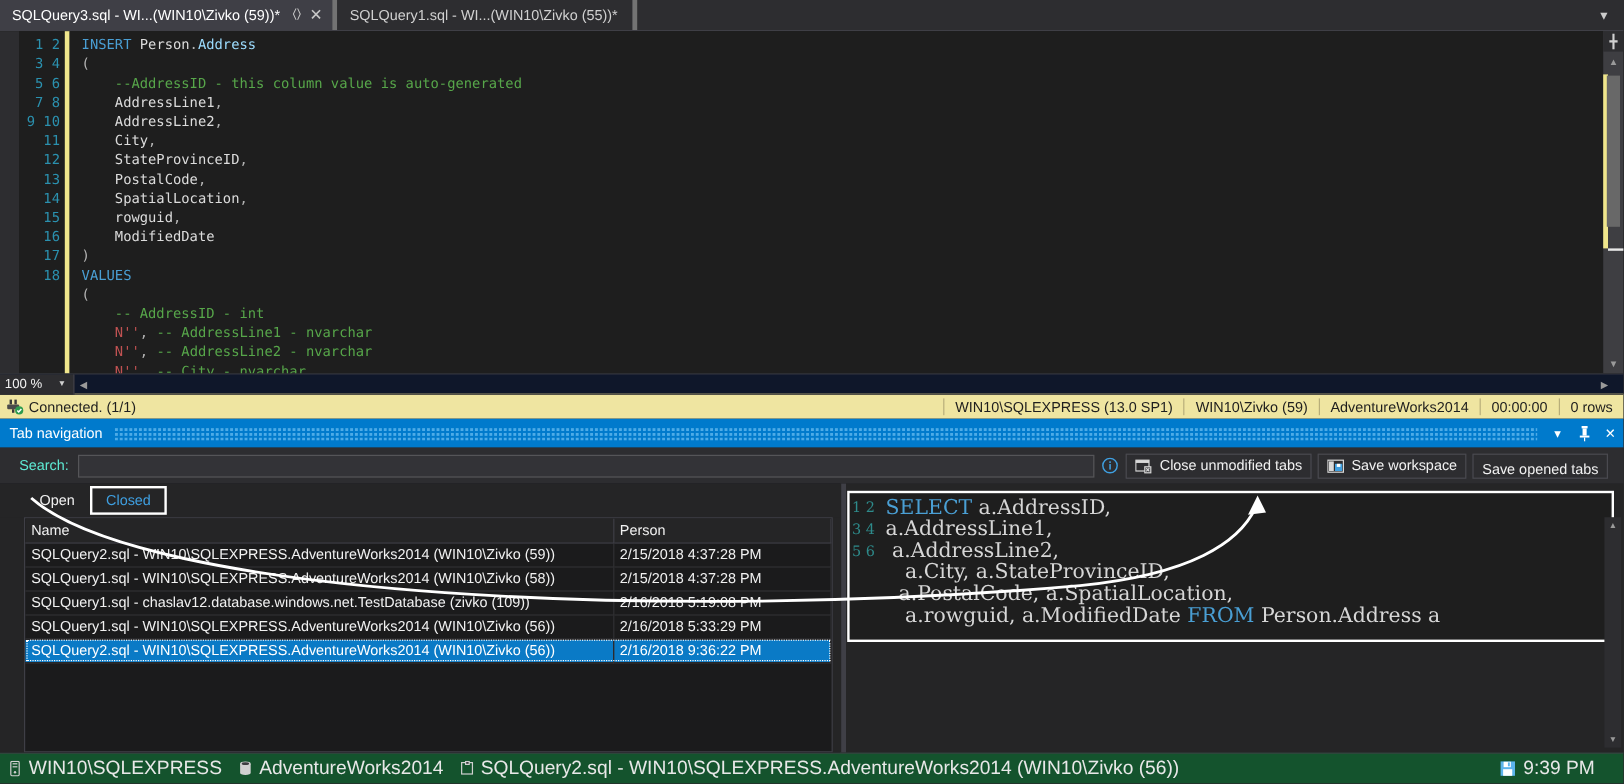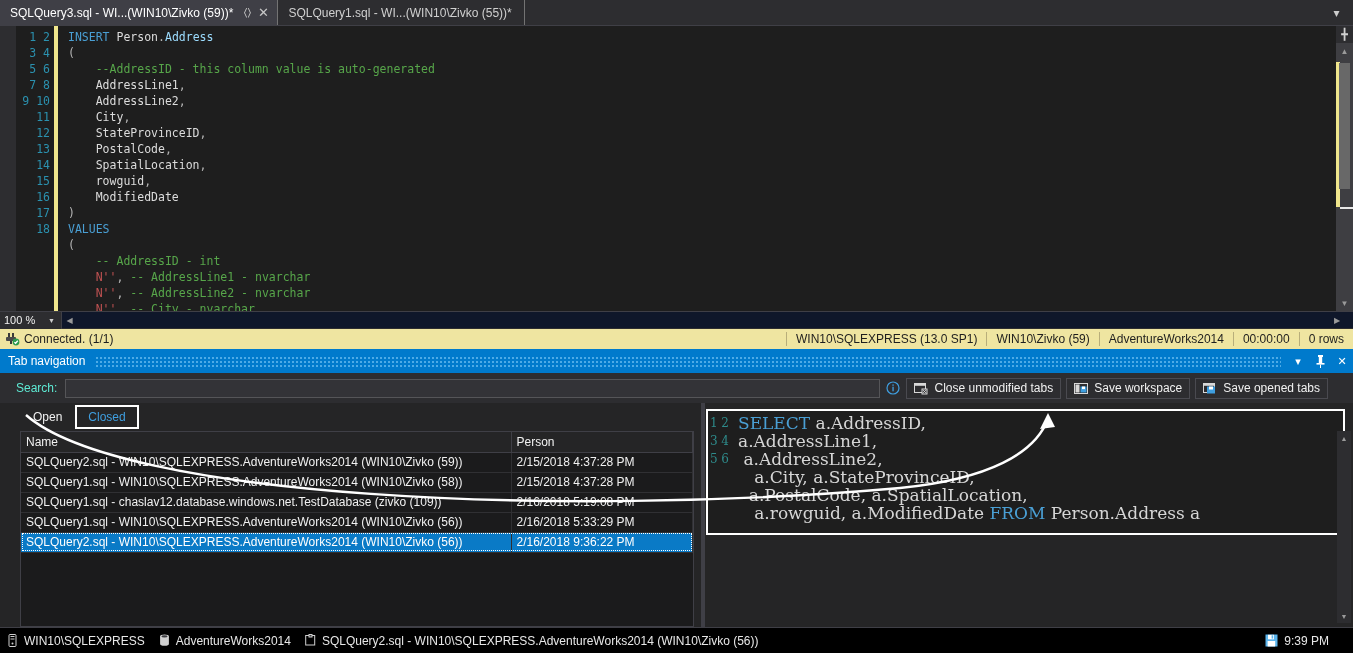--- a/index.html
+++ b/index.html
@@ -14,21 +14,21 @@
   .app { position: relative; width: 1353px; height: 653px; display: flex; flex-direction: column; }
 
   
   .tabstrip {
     height: 26px; background: #2d2d30; display: flex; align-items: stretch;
     border-bottom: 1px solid #3f3f46; position: relative;
   }
   .tab {
     display: flex; align-items: center; padding: 0 6px 0 10px;
     font-size: 12px; color: #f1f1f1; background: #3f3f46;
-    border-right: 1px solid #737373; white-space: nowrap; cursor: pointer;
+    border-right: 4px solid #737373; white-space: nowrap; cursor: pointer;
   }
   .tab.active { background: #3f3f46; color: #ffffff; }
   .tab.inactive { background: #2d2d30; color: #d0d0d0; }
   .tab .tablabel { margin-right: 6px; }
   .tab .pin, .tab .closex {
     width: 16px; height: 16px; display: inline-flex; align-items: center;
     justify-content: center; color: #c8c8c8; font-size: 11px; line-height: 1;
   }
   .tab .closex { font-size: 13px; }
   .tabstrip-right {
@@ -130,21 +130,21 @@
   }
   .infoicon {
     width: 26px; display: flex; align-items: center; justify-content: center;
     color: #3f9fe0; font-size: 13px;
   }
   .tbtn {
     height: 21px; display: flex; align-items: center; gap: 5px; padding: 0 7px;
     border: 1px solid #4a4a50; background: #2d2d30; color: #f1f1f1; font-size: 12px;
     margin-right: 5px; white-space: nowrap; cursor: pointer;
   }
-  .tbtn:last-child { margin-right: 19px; }
+  .tbtn:last-child { margin-right: 7px; flex-direction: column; }
 
   
   .panelbody { flex: 1; display: flex; background: #252526; position: relative; }
   .leftcol { width: 700px; display: flex; flex-direction: column; background: #252526; }
 
   .subtabs { height: 28px; display: flex; align-items: center; padding-left: 20px; background: #252526; }
   .subtab {
     height: 24px; min-width: 52px; padding: 0 11px; display: flex; align-items: center;
     justify-content: center; font-size: 12px; color: #f1f1f1; cursor: pointer;
     border: 2px solid transparent;
@@ -191,22 +191,22 @@
 
   .rscroll {
     position: absolute; right: 2px; top: 28px; width: 14px; bottom: 4px;
     background: #2d2d30; display: flex; flex-direction: column; align-items: center;
   }
   .rscroll .ra { height: 14px; color: #9a9a9a; font-size: 7px; display: flex; align-items: center; }
   .rscroll .rt { flex: 1; width: 14px; }
 
   
   .panelfooter {
-    height: 26px; background: #000000; border-top: 1px solid #3f3f46;
-    display: flex; align-items: center; padding: 0 8px; font-size: 12px; color: #e8e8e8;
+    height: 26px; background: #14532d; border-top: 1px solid #3f3f46;
+    display: flex; align-items: center; padding: 0 8px; font-size: 16px; color: #e8e8e8;
   }
   .panelfooter .fitem { display: flex; align-items: center; gap: 6px; margin-right: 14px; white-space: nowrap; }
   .panelfooter .spacer { flex: 1; }
   .panelfooter .clock { display: flex; align-items: center; gap: 6px; margin-right: 16px; }
   .svgicon { display: inline-block; vertical-align: middle; }
 </style>
 </head>
 <body>
 
 <div class="app">

